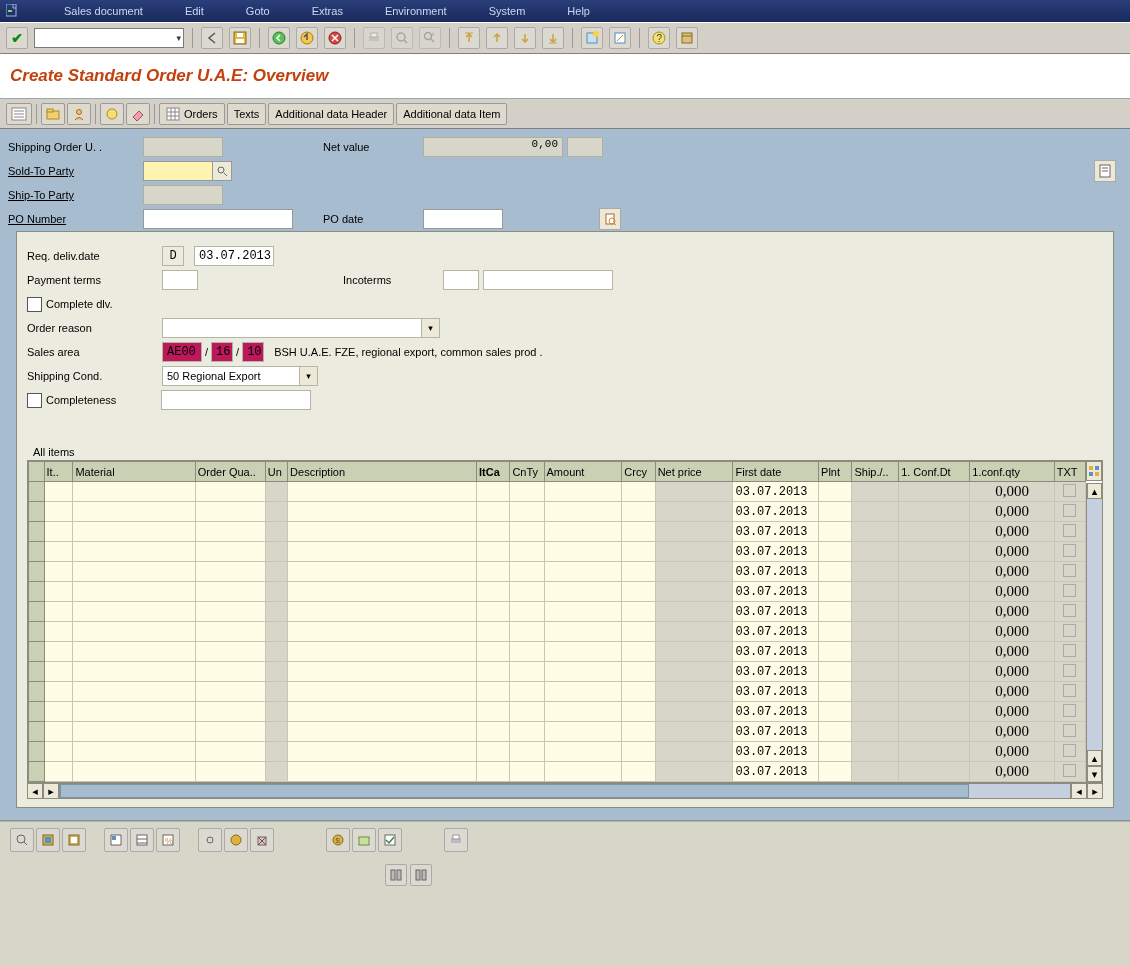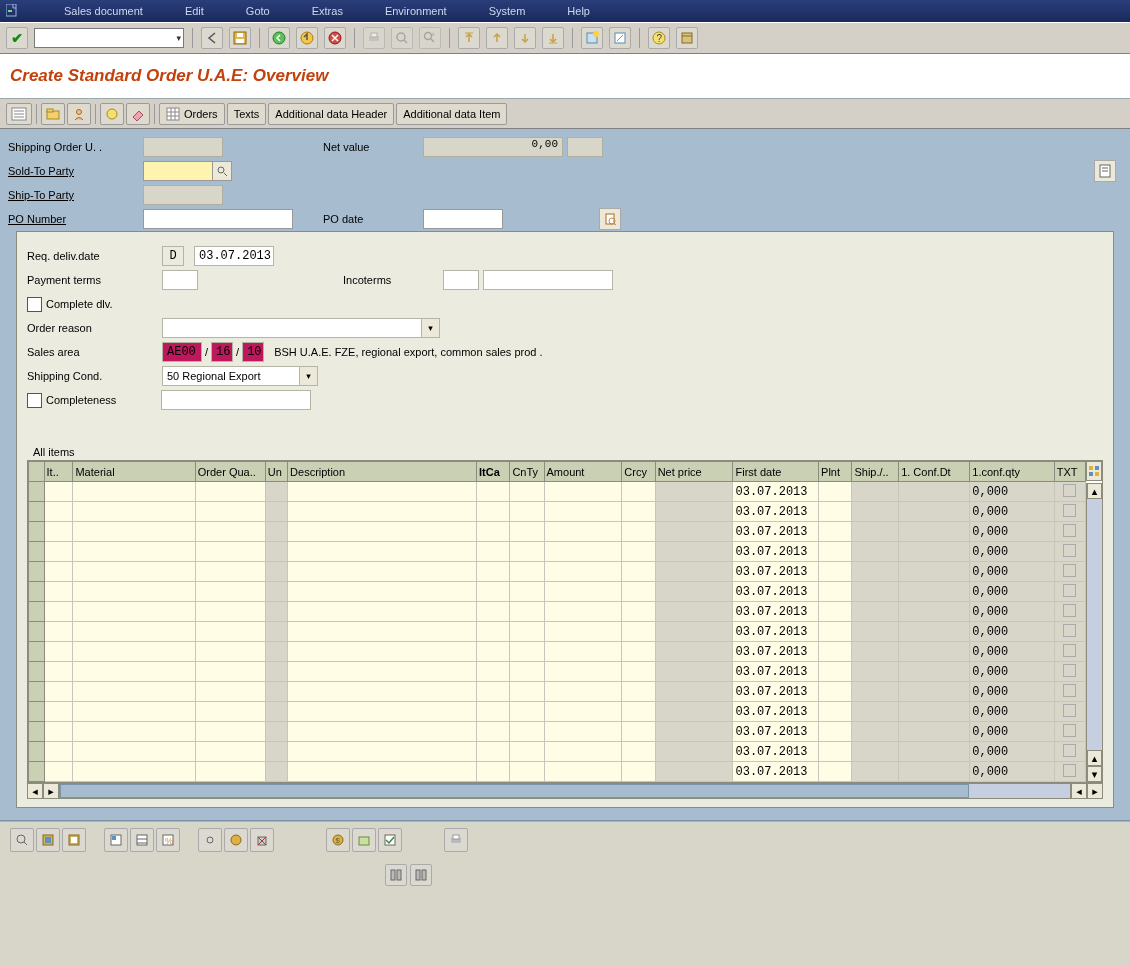--- a/index.html
+++ b/index.html
@@ -52,21 +52,21 @@
   .dd-wide { background:#fff; border:1px solid #b5b5a5; height:20px; width:180px; display:flex; align-items:center; padding:0 4px; font-size:11px; }
   .dd-arrow { width:18px; height:20px; border:1px solid #b5b5a5; border-left:none; background:#ece9d8; display:flex; align-items:center; justify-content:center; font-size:9px; cursor:pointer; }
   .grid-title { padding:4px 6px 2px 6px; }
   .grid-wrap { border:1px solid #8c8c7c; background:#fff; position:relative; }
   table.grid { border-collapse:collapse; width:100%; font-size:11px; }
   table.grid th { background:#c9d0b4; border:1px solid #8c8c7c; font-weight:normal; padding:2px 2px; text-align:left; height:20px; white-space:nowrap; overflow:hidden; }
   table.grid td { border:1px solid #c8c6ba; height:20px; padding:0 2px; background:#fffde6; white-space:nowrap; overflow:hidden; }
   table.grid td.gray { background:#d8d6c8; }
   table.grid td.sel { background:#c9d0b4; width:14px; border:1px solid #8c8c7c;}
   table.grid th.sel { background:#c9d0b4; width:14px; }
-  table.grid td.right { text-align:left; font-family:Liberation Mono, monospace; font-size:12px;}
+  table.grid td.right { text-align:center; font-family:Liberation Serif, serif; font-size:15px;}
   table.grid td.mono { font-family:"Courier New", monospace; font-size:12px;}
   .grid-vscroll { position:absolute; right:0; top:22px; bottom:0; width:16px; background:#c6cfe0; border-left:1px solid #8c8c7c; }
   .grid-vscroll .btn { height:16px; background:#ece9d8; border:1px solid #8c8c7c; display:flex; align-items:center; justify-content:center; cursor:pointer;}
   .grid-hscroll { height:16px; background:#d4d0c8; display:flex; align-items:center; }
   .grid-hscroll .btn { width:16px; height:16px; background:#ece9d8; border:1px solid #8c8c7c; display:flex; align-items:center; justify-content:center; cursor:pointer;}
   .grid-hscroll .track { flex:1; height:16px; background:#c6cfe0; border:1px solid #8c8c7c; position:relative; }
   .grid-hscroll .thumb { position:absolute; left:0; top:0; bottom:0; width:90%; background:#a8bccf; border:1px solid #7a95aa; cursor:pointer;}
   .config-btn { width:16px; height:20px; background:#ece9d8; border:1px solid #8c8c7c; display:inline-flex; align-items:center; justify-content:center; cursor:pointer; }
   .txt-chk { width:13px; height:13px; background:#d8d6c8; border:1px solid #aaa; display:inline-block; }
 

